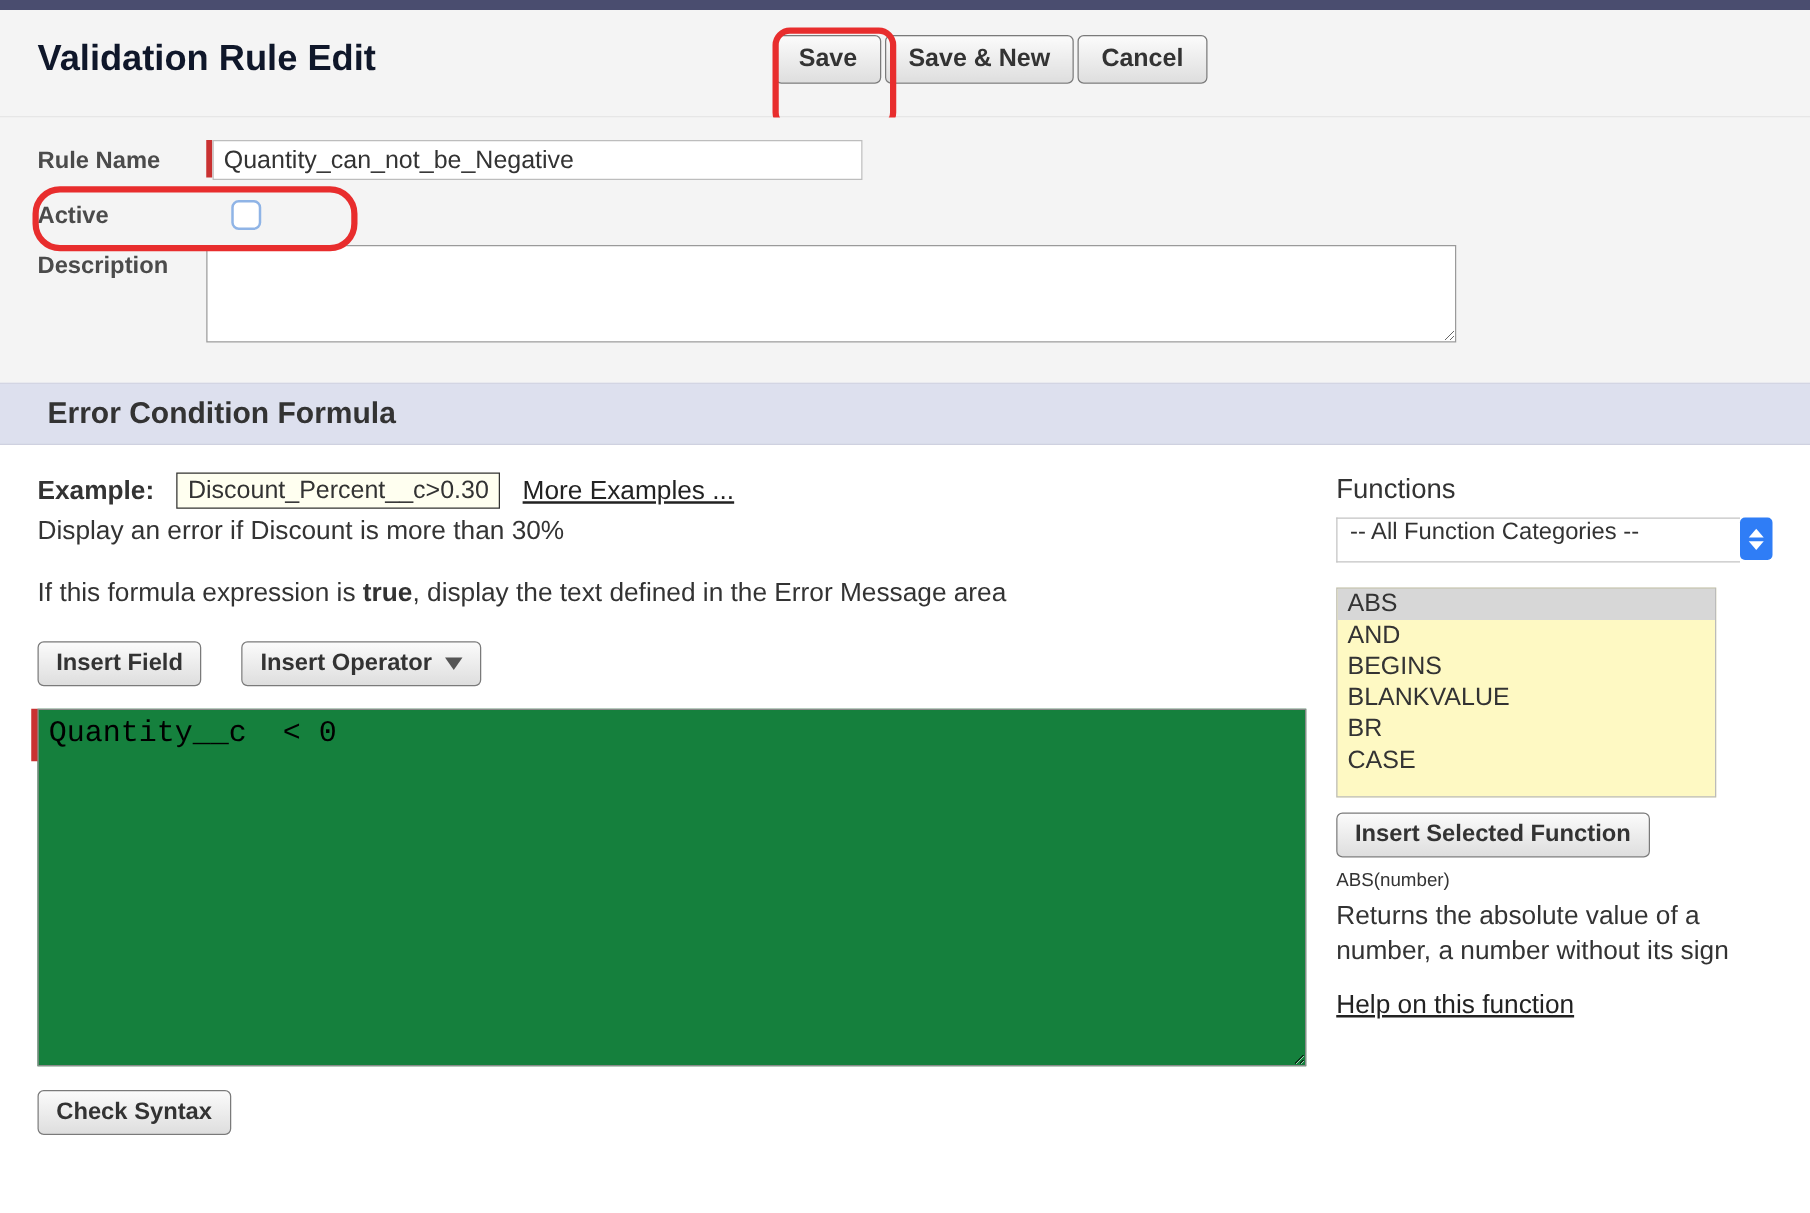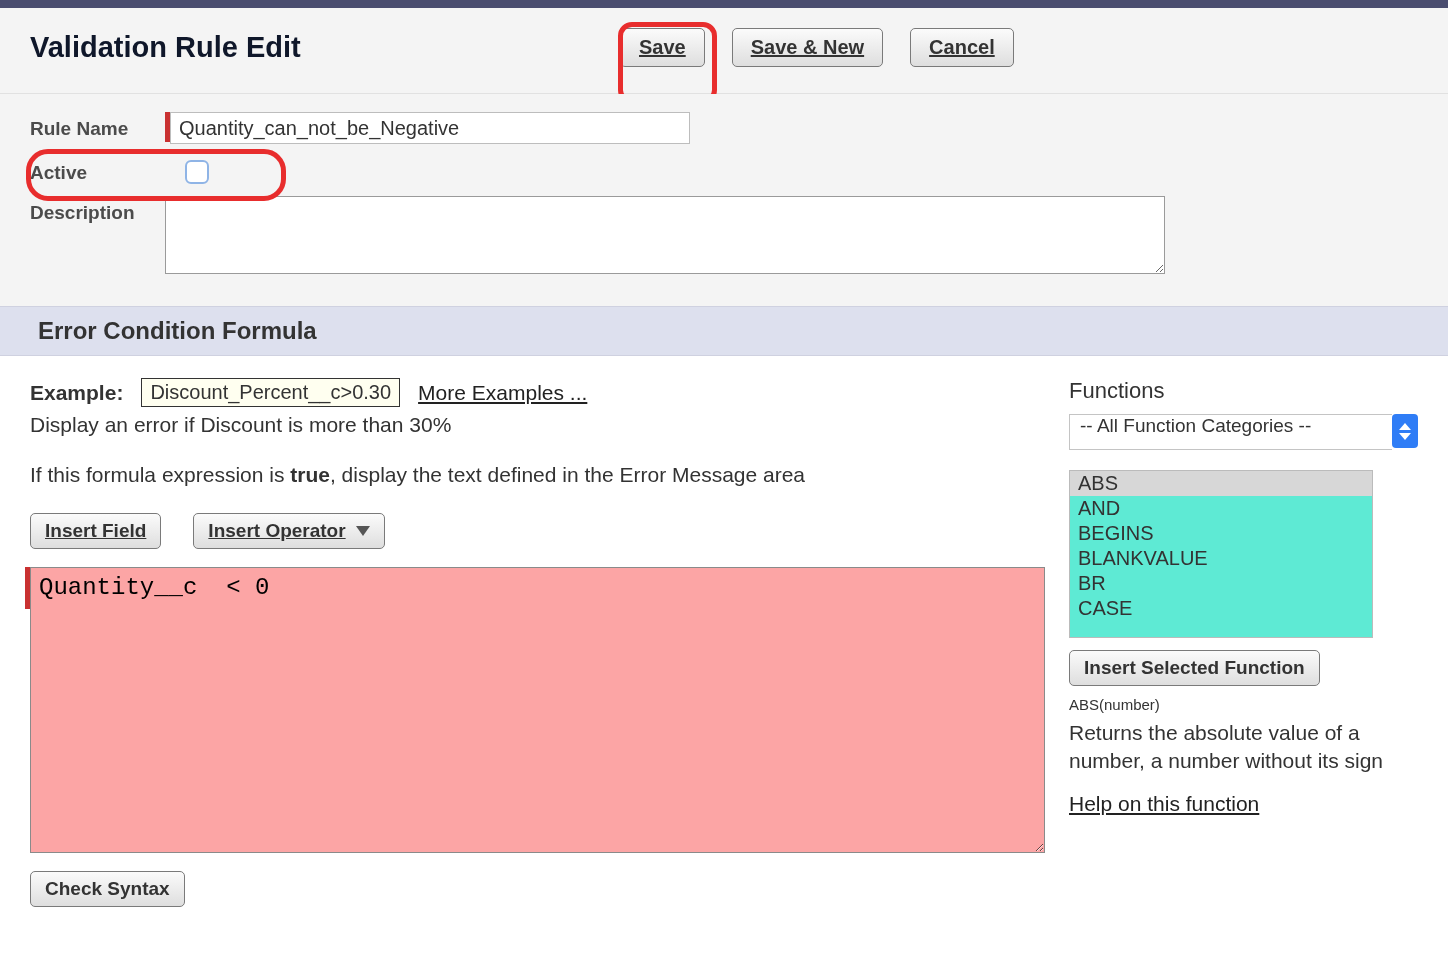--- a/index.html
+++ b/index.html
@@ -36,21 +36,21 @@
   .panel{background:var(--page-bg);}
   .hdr{
     display:flex;align-items:center;gap:0;
     padding:20px 30px 26px 30px;
     border-bottom:1px solid #e1e1e1;
   }
   .hdr h1{
     margin:0;font-size:29px;font-weight:700;color:#0f172a;
     flex:0 0 auto;width:590px;
   }
-  .btnrow{display:flex;gap:27px;text-decoration:underline;}
+  .btnrow{display:flex;gap:3px;}
   .btn{
     display:inline-flex;align-items:center;justify-content:center;
     padding:7px 18px;
     font-size:20px;font-weight:700;color:#333;
     border:1px solid var(--border-dark);
     border-radius:5px;
     background:linear-gradient(var(--btn-top),var(--btn-bot));
     cursor:pointer;
   }
   .btn.sml{font-size:19px;padding:6px 14px;}
@@ -117,29 +117,29 @@
   .example-code{
     font-family:inherit;font-size:20px;
     border:1px solid #333;background:#fffff0;
     padding:2px 8px;
   }
   .link{color:#222;text-decoration:underline;font-size:21px;cursor:pointer;}
   .ex-desc{font-size:21px;margin:4px 0 26px 0;}
   .formula-hint{font-size:21px;margin-bottom:26px;}
   .formula-hint b{font-weight:700;}
 
-  .insert-row{display:flex;gap:32px;margin-bottom:18px;text-decoration:underline;}
+  .insert-row{display:flex;gap:32px;margin-bottom:18px;}
   .operbtn{display:inline-flex;align-items:center;gap:10px;}
   .caret{width:0;height:0;border-left:7px solid transparent;border-right:7px solid transparent;border-top:10px solid #555;display:inline-block;}
 
   .formula-ta-wrap{position:relative;}
   .formula-ta-wrap .req-bar{position:absolute;left:-5px;top:0;height:42px;}
   .formula-ta{
     width:1015px;height:286px;resize:both;
-    border:1px solid #8a8a8a;background:#fca5a5;
+    border:1px solid #8a8a8a;background:#15803d;
     font-family:"Courier New",monospace;font-size:24px;
     padding:6px 8px;box-sizing:border-box;
   }
   .chk-syntax{margin-top:14px;}
 
   
   .funcs-lbl{font-size:22px;margin-bottom:10px;}
   .sel{
     width:302px;height:34px;
     border:1px solid #c4c4c4;border-right:none;
@@ -150,21 +150,21 @@
   .sel-stepper{
     width:26px;height:34px;background:#2f7df6;border-radius:4px;
     display:flex;flex-direction:column;align-items:center;justify-content:center;gap:3px;
   }
   .sel-stepper .up,.sel-stepper .dn{width:0;height:0;}
   .sel-stepper .up{border-left:6px solid transparent;border-right:6px solid transparent;border-bottom:7px solid #fff;}
   .sel-stepper .dn{border-left:6px solid transparent;border-right:6px solid transparent;border-top:7px solid #fff;}
 
   .listbox{
     width:302px;height:166px;overflow:auto;
-    border:1px solid #bbb;background:#5eead4;
+    border:1px solid #bbb;background:#fef9c3;
     font-size:20px;
   }
   .listbox .opt{padding:1px 8px;cursor:default;}
   .listbox .opt.selected{background:#d7d7d7;}
 
   .func-sig{font-size:15px;margin:10px 0 6px 0;}
   .func-desc{font-size:21px;line-height:1.35;margin-bottom:16px;}
 </style>
 </head>
 <body>

